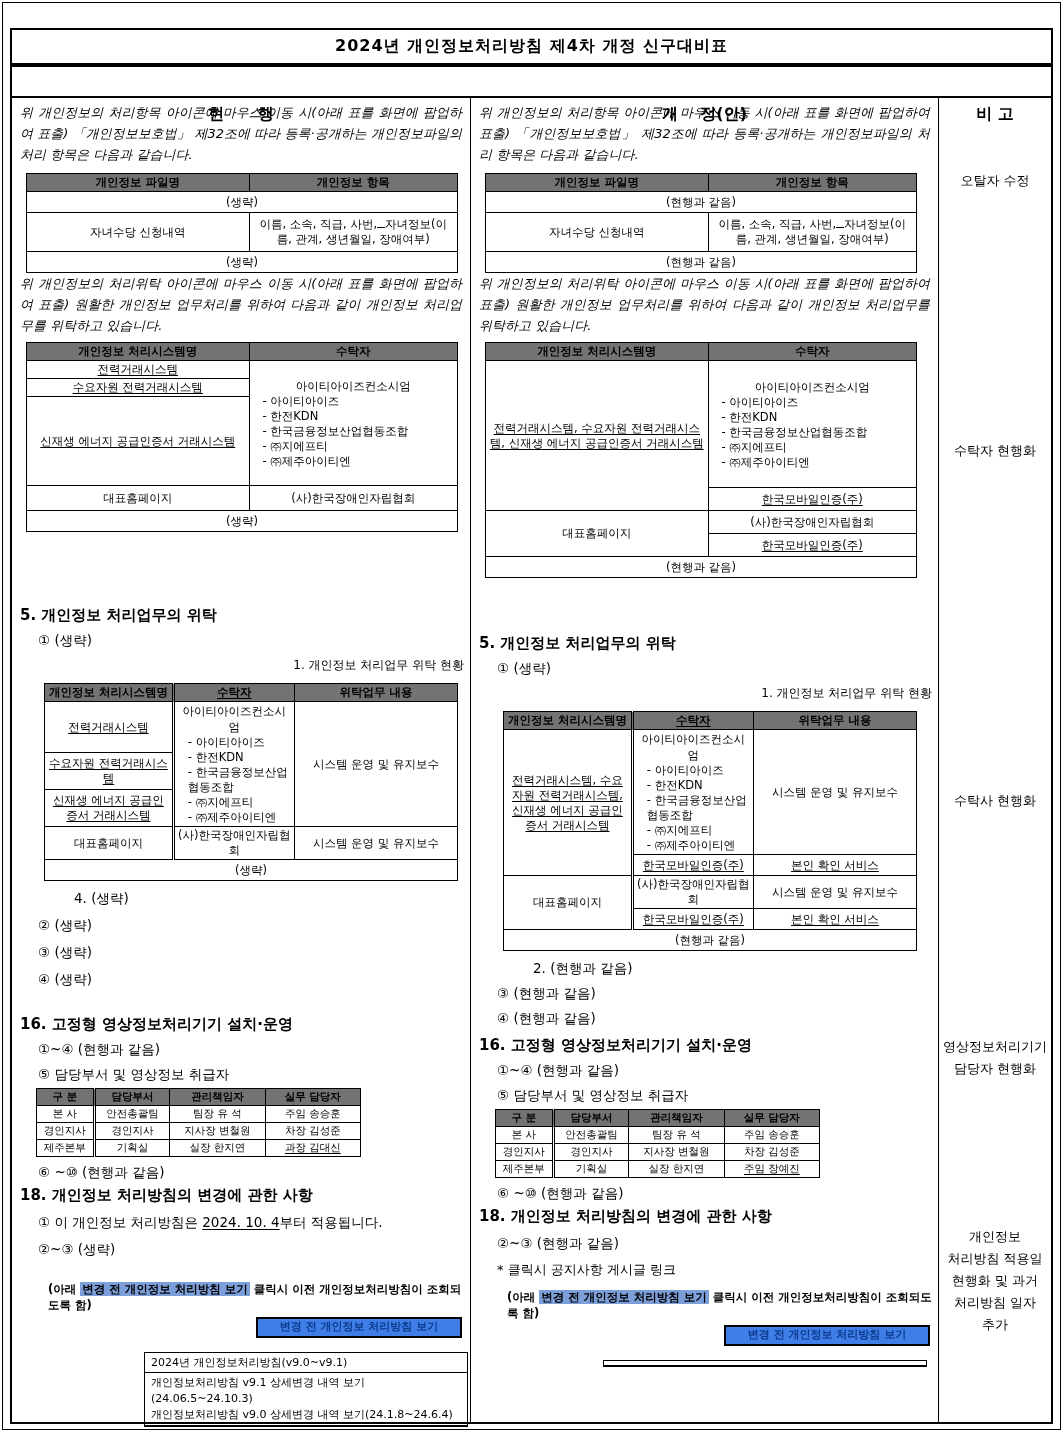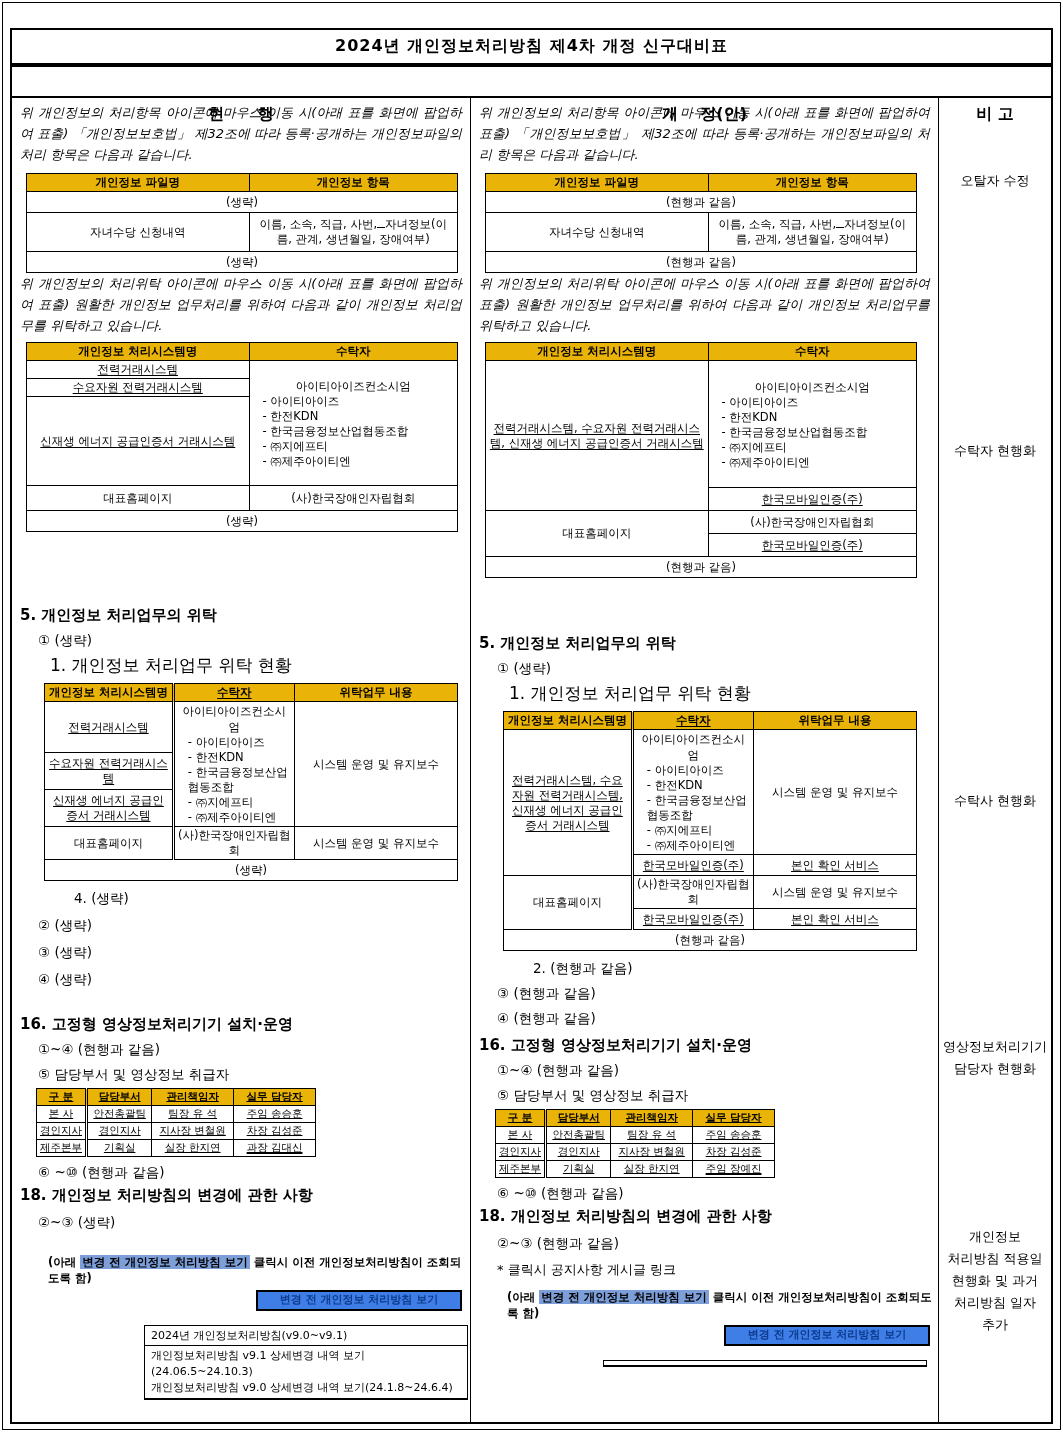--- a/index.html
+++ b/index.html
@@ -27,36 +27,36 @@
   .body-row{display:flex;flex:1 1 auto;min-height:0;}
   .col{box-sizing:border-box;position:relative;}
   .col-cur{width:459px;border-right:1px solid #000;padding:0 6px;}
   .col-rev{width:468px;border-right:1px solid #000;padding:0 6px;}
   .col-rem{flex:1;position:relative;}
 
   .para{font-size:13px;line-height:21px;text-align:justify;margin:4px 2px 0 2px;font-style:italic;}
 
   table{border-collapse:collapse;table-layout:fixed;}
   td,th{border:1px solid #000;padding:1px 3px;text-align:center;vertical-align:middle;word-break:break-all;}
-  th{background:#eab308;font-weight:bold;}
+  th{background:#737373;font-weight:bold;}
   .t-a{width:432px;margin:8px 0 0 8px;font-size:11.5px;}
   .t-b{width:432px;margin:6px 0 0 8px;font-size:11.5px;}
   .t-c{width:414px;margin:8px 0 0 26px;font-size:11.5px;}
-  .t-d{width:280px;margin:4px 0 0 18px;font-size:10.5px;text-decoration:underline;}
+  .t-d{width:325px;margin:4px 0 0 18px;font-size:10.5px;}
   .t-c td.dbl,.t-c th.dbl,.t-d td.dbl,.t-d th.dbl{border-left:3px double #000;}
   .u{text-decoration:underline;text-underline-offset:2px;}
   .ugap{display:inline-block;width:8px;border-bottom:1px solid #000;height:10px;vertical-align:baseline;}
   .bullets{text-align:left;padding-left:10px;line-height:15px;}
   .cons{text-align:center;line-height:16px;}
   .cell-tall{height:86px;}
   .omit-row td{height:18px;}
 
   .sec-title{font-size:15px;font-weight:bold;padding-left:2px;line-height:19px;}
   .item{font-size:13.5px;padding-left:20px;line-height:19px;}
-  .sub{font-size:17px;padding-left:32px;line-height:19px;}
+  .sub{font-size:12px;padding-left:32px;line-height:19px;text-align:right;}
   .item2{font-size:13.5px;padding-left:56px;line-height:19px;}
   .star{font-size:13px;padding-left:20px;line-height:18px;}
 
   .note-line{font-size:11.5px;font-weight:bold;padding-left:30px;line-height:16px;}
   .note-hl{background:#7d9fd9;padding:0 2px;}
   .btn{
     margin:4px 2px 0 auto;width:202px;height:17px;background:#3e7ee6;border:2px solid #000;
     color:#0d3b8e;font-size:11px;font-weight:bold;text-align:center;line-height:15px;box-sizing:content-box;
     cursor:pointer;
   }
@@ -228,20 +228,21 @@
           <td class="dbl">기획실</td>
           <td>실장 한지연</td>
           <td><span class="u">과장 김대신</span></td>
         </tr>
       </tbody>
         </table>
 
       <div class="item mt6">⑥ ~⑩ (현행과 같음)</div>
 
       <div class="sec-title mt4">18. 개인정보 처리방침의 변경에 관한 사항</div>
+      <div class="item mt8"><span>① 이 개인정보 처리방침은 </span><span class="u">2024. 10. 4</span><span>부터 적용됩니다.</span></div>
       <div class="item mt8">②~③ (생략)</div>
 
       <div class="note-line mt22"><span>(아래 </span><span class="note-hl">변경 전 개인정보 처리방침 보기</span><span> 클릭시 이전 개인정보처리방침이 조회되도록 함)</span></div>
 
       <div class="btn">변경 전 개인정보 처리방침 보기</div>
 
       <div class="vbox">
         <div class="vrow">2024년 개인정보처리방침(v9.0~v9.1)</div>
         <div class="vrow multi">
           <div>개인정보처리방침 v9.1   상세변경 내역 보기(24.06.5~24.10.3)</div>

